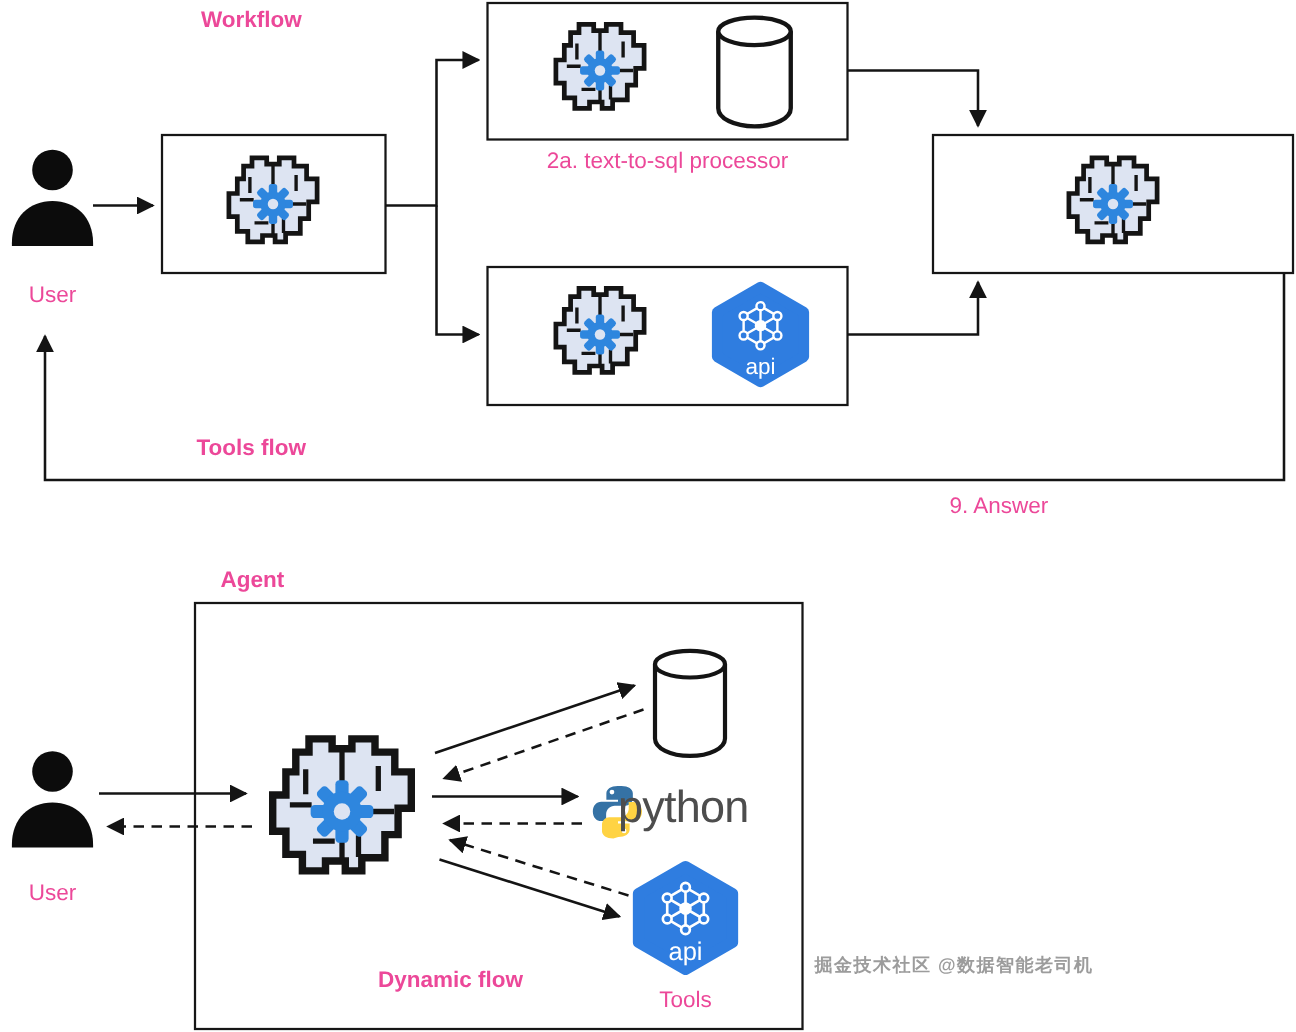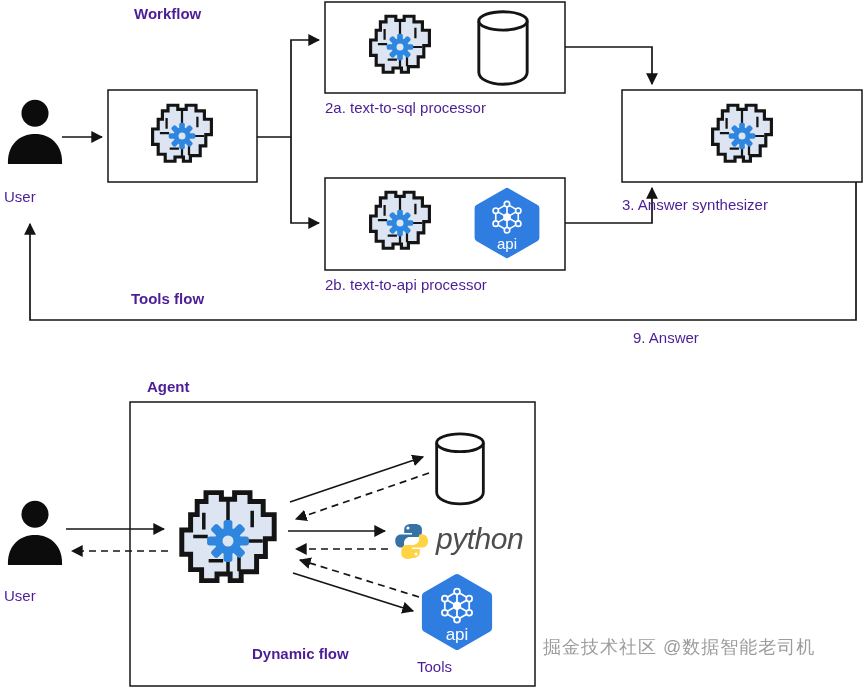--- a/index.html
+++ b/index.html
@@ -2,30 +2,30 @@
 <html><head>
 <meta charset="utf-8">
 <style>
   html,body{margin:0;padding:0;background:#ffffff;}
   .canvas{
     position:relative;width:864px;height:688px;background:#ffffff;
     font-family:"Liberation Sans",sans-serif;overflow:hidden;
   }
   .layer{position:absolute;left:0;top:0;}
   .label{
-    position:absolute;color:#4c1d95;font-size:15px;line-height:1.15;
+    position:absolute;color:#ec4899;font-size:15px;line-height:1.15;
     white-space:nowrap;
   }
   .label.bold{font-weight:700;}
-  .label.center{text-align:left;white-space:normal;}
+  .label.center{text-align:center;white-space:normal;}
   .wordmark{
     position:absolute;font-size:30px;color:#4d4d4d;letter-spacing:-0.5px;
   }
   .watermark{
-    position:absolute;font-size:18px;font-weight:400;color:#9c9c9c;
+    position:absolute;font-size:12px;font-weight:700;color:#9c9c9c;
     letter-spacing:1px;
   }
   svg .box{fill:#ffffff;stroke:#161616;stroke-width:1.5;}
   svg .arrow{fill:none;stroke:#141414;stroke-width:1.7;}
   svg .arrow.dashed{stroke-dasharray:7 5;}
 </style>
 </head>
 <body>
 
 <div class="canvas">
@@ -121,25 +121,23 @@
     <use href="#sym-python" x="393" y="522" width="38" height="38"></use>
     <use href="#sym-api" x="418" y="573" width="78" height="78"></use>
 
     <text x="507" y="249" text-anchor="middle" font-size="15" fill="#ffffff" font-family="Liberation Sans, sans-serif">api</text>
     <text x="457" y="640" text-anchor="middle" font-size="17" fill="#ffffff" font-family="Liberation Sans, sans-serif">api</text>
   </svg>
 
   <div class="label bold" style="left:134px;top:5px;">Workflow</div>
   <div class="label center" style="left:325px;top:99px;width:240px;">2a. text-to-sql processor</div>
   <div class="label center" style="left:4px;top:188px;width:62px;">User</div>
-  <div class="label center" style="left:622px;top:196px;width:240px;">3. Answer synthesizer</div>
-  <div class="label center" style="left:325px;top:276px;width:240px;">2b. text-to-api processor</div>
   <div class="label bold" style="left:131px;top:290px;">Tools flow</div>
   <div class="label" style="left:633px;top:329px;">9. Answer</div>
 
   <div class="label bold" style="left:147px;top:378px;text-align:right;">Agent</div>
   <div class="label center" style="left:4px;top:587px;width:62px;">User</div>
-  <div class="wordmark" style="left:436px;top:522px;font-style:italic;">python</div>
+  <div class="wordmark" style="left:412px;top:522px;">python</div>
   <div class="label bold" style="left:252px;top:645px;text-align:right;">Dynamic flow</div>
   <div class="label center" style="left:417px;top:658px;width:80px;">Tools</div>
 
   <div class="watermark" style="left:543px;top:635px;">掘金技术社区 @数据智能老司机</div>
 </div>
 
 </body></html>

